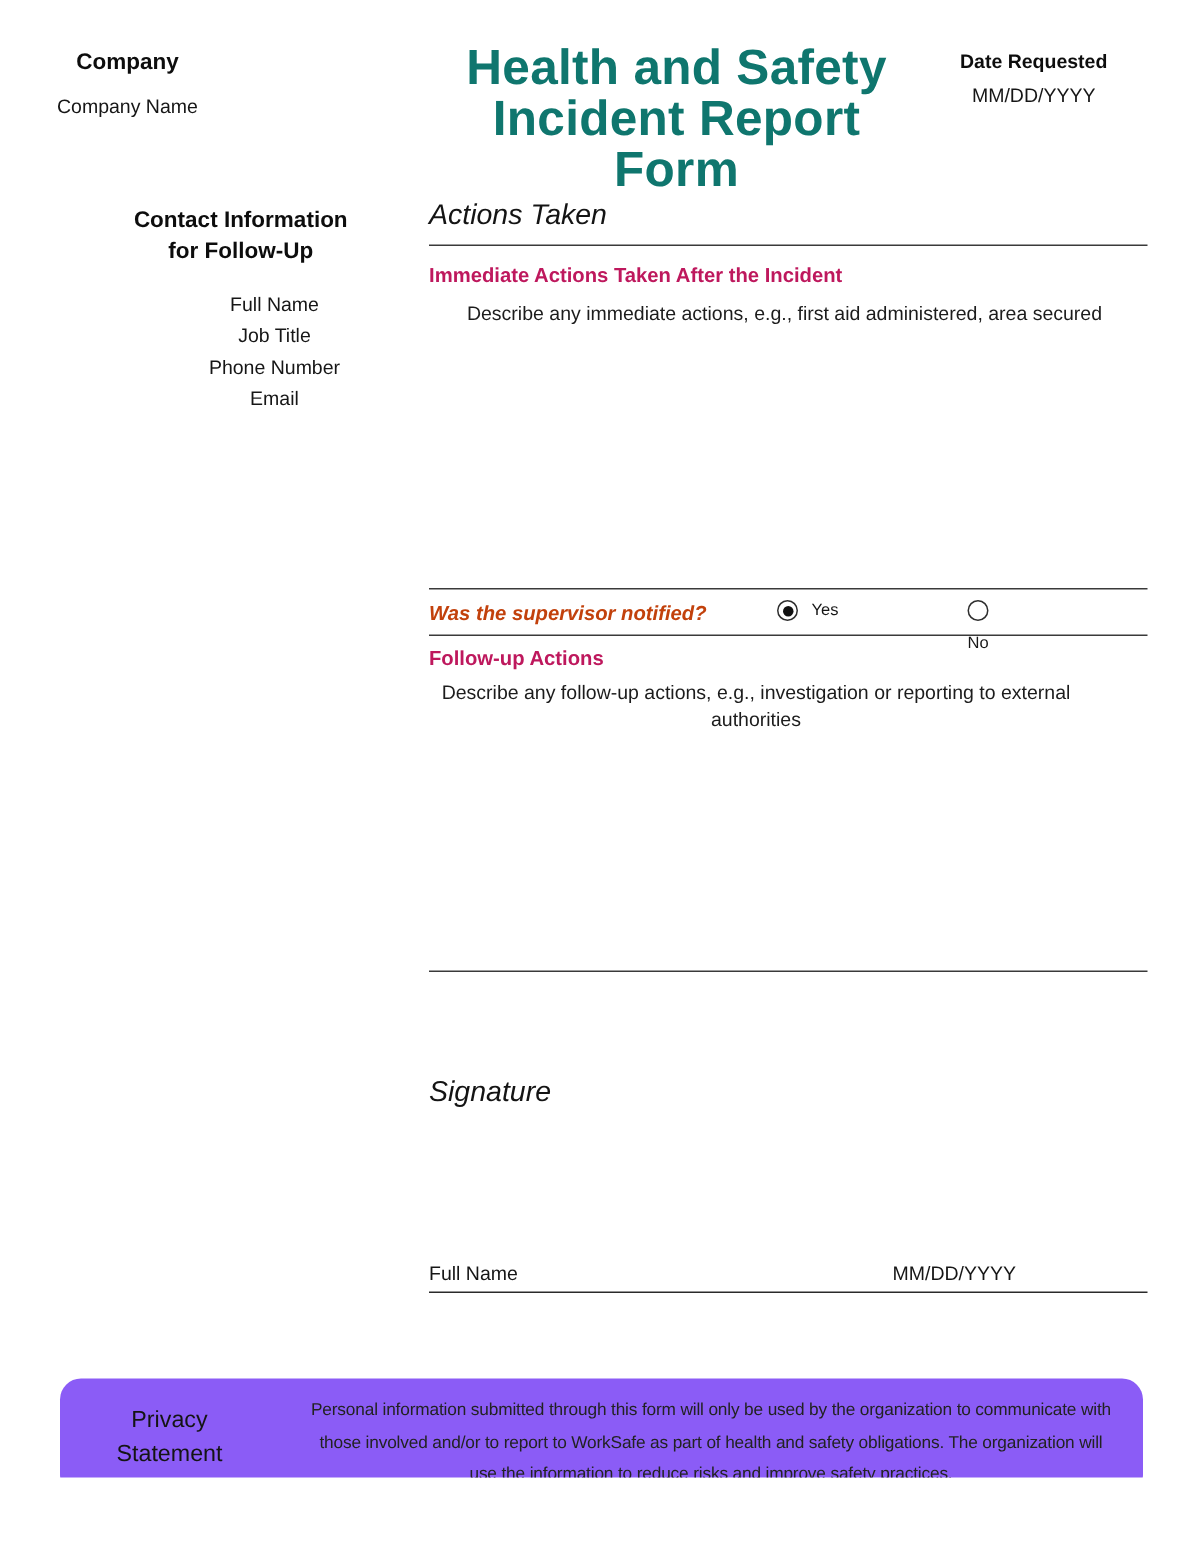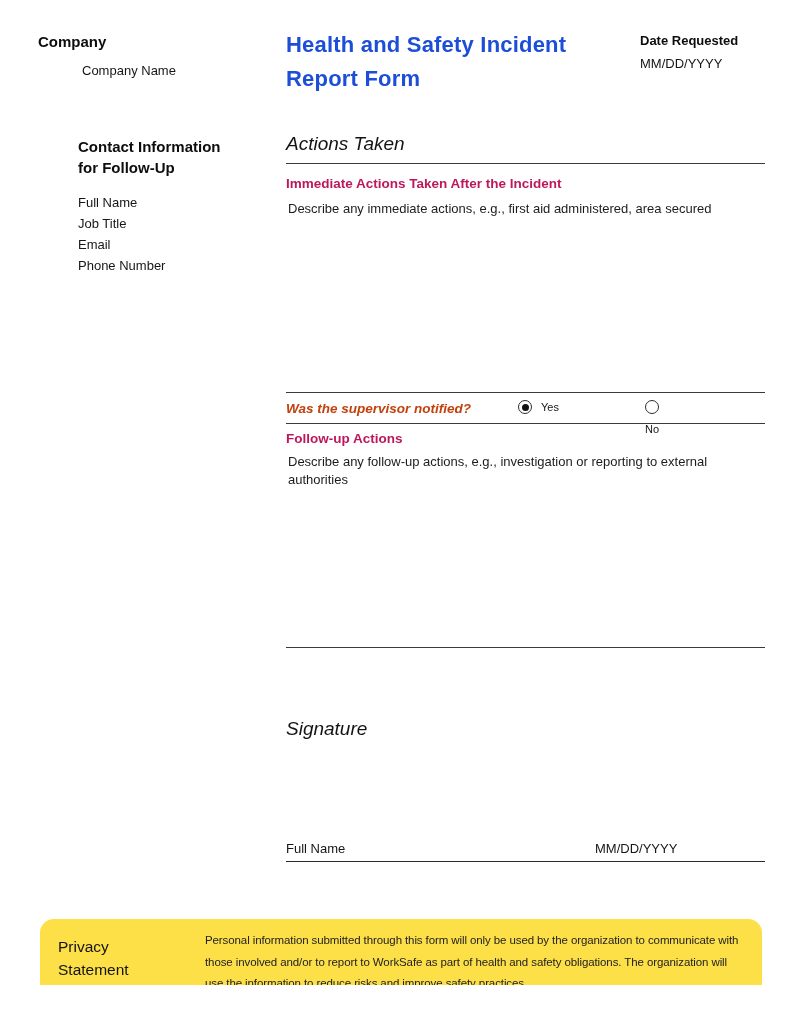--- a/index.html
+++ b/index.html
@@ -1,26 +1,26 @@
 <!DOCTYPE html>
 <html><head>
 <meta charset="utf-8">
 <style>
   * { margin:0; padding:0; box-sizing:border-box; }
   html,body { width:800px; height:1035px; background:#ffffff; }
   body { font-family:"Liberation Sans","DejaVu Sans",sans-serif; color:#111; }
-  .page { position:relative; width:800px; height:985px; background:#fff; overflow:hidden; }
+  .page { position:relative; width:800px; height:985px; background:#fff; overflow:hidden;text-align:center; }
 
   
   .company-block { position:absolute; left:38px; top:33px; }
   .company-label { font-size:15px; font-weight:700; color:#0d0d0d; }
-  .company-name { font-size:13px; margin-top:13px; color:#161616;margin-left:44px; }
+  .company-name { font-size:13px; margin-top:13px; color:#161616; }
 
   .form-title { position:absolute; left:286px; top:28px; width:330px;
-                font-size:22px; font-weight:700; line-height:34px; color:#1d4ed8; letter-spacing:0.2px; }
+                font-size:33px; font-weight:700; line-height:34px; color:#0f766e; letter-spacing:0.2px; }
 
   .date-block { position:absolute; left:640px; top:33px; }
   .date-label { font-size:13px; font-weight:700; color:#0d0d0d; }
   .date-value { font-size:13px; margin-top:8px; color:#161616; }
 
   
   .sidebar { position:absolute; left:38px; top:136px; width:210px;margin-left:40px; }
   .sidebar-heading { font-size:15px; font-weight:700; line-height:21px; width:165px; color:#0d0d0d; }
   .sidebar-fields { margin-top:14px; list-style:none; }
   .sidebar-fields li { font-size:13px; line-height:21px; color:#161616; }
@@ -42,21 +42,21 @@
   .radio.checked::after { content:""; width:7px; height:7px; border-radius:50%; background:#111; }
   .radio-label { font-size:11px; color:#161616; }
 
   .sig-row { position:absolute; left:0; top:839px; width:479px; height:20px; }
   .sig-name { position:absolute; left:0; top:2px; font-size:13px; color:#161616; }
   .sig-date { position:absolute; left:309px; top:2px; font-size:13px; color:#161616; }
   .sig-line { position:absolute; left:0; top:861px; width:479px; border-top:1.5px solid #2a2a2a; }
 
   
   .privacy-box { position:absolute; left:40px; top:919px; width:722px; height:78px;
-                 background:#fde047; border-radius:14px; }
+                 background:#8b5cf6; border-radius:14px; }
   .privacy-heading { position:absolute; left:18px; top:16px; width:110px;
                      font-size:15.5px; line-height:23px; color:#141414; }
   .privacy-body { position:absolute; left:165px; top:11px; width:538px;
                   font-size:11.5px; line-height:21.5px; color:#222; letter-spacing:-0.1px; }
 </style>
 </head>
 <body>
 
 <div class="page">
 
@@ -70,22 +70,22 @@
   <div class="date-block">
     <div class="date-label">Date Requested</div>
     <div class="date-value">MM/DD/YYYY</div>
   </div>
 
   <div class="sidebar">
     <div class="sidebar-heading">Contact Information for Follow-Up</div>
     <ul class="sidebar-fields">
       <li>Full Name</li>
       <li>Job Title</li>
+      <li>Phone Number</li>
       <li>Email</li>
-      <li>Phone Number</li>
     </ul>
   </div>
 
   <div class="main">
 
     <h2 class="section-heading" style="top:133px;">Actions Taken</h2>
     <div class="hline" style="top:163px;"></div>
 
     <div class="field-label" style="top:176px;">Immediate Actions Taken After the Incident</div>
     <div class="field-desc" style="top:200px; width:470px;">Describe any immediate actions, e.g., first aid administered, area secured</div>

